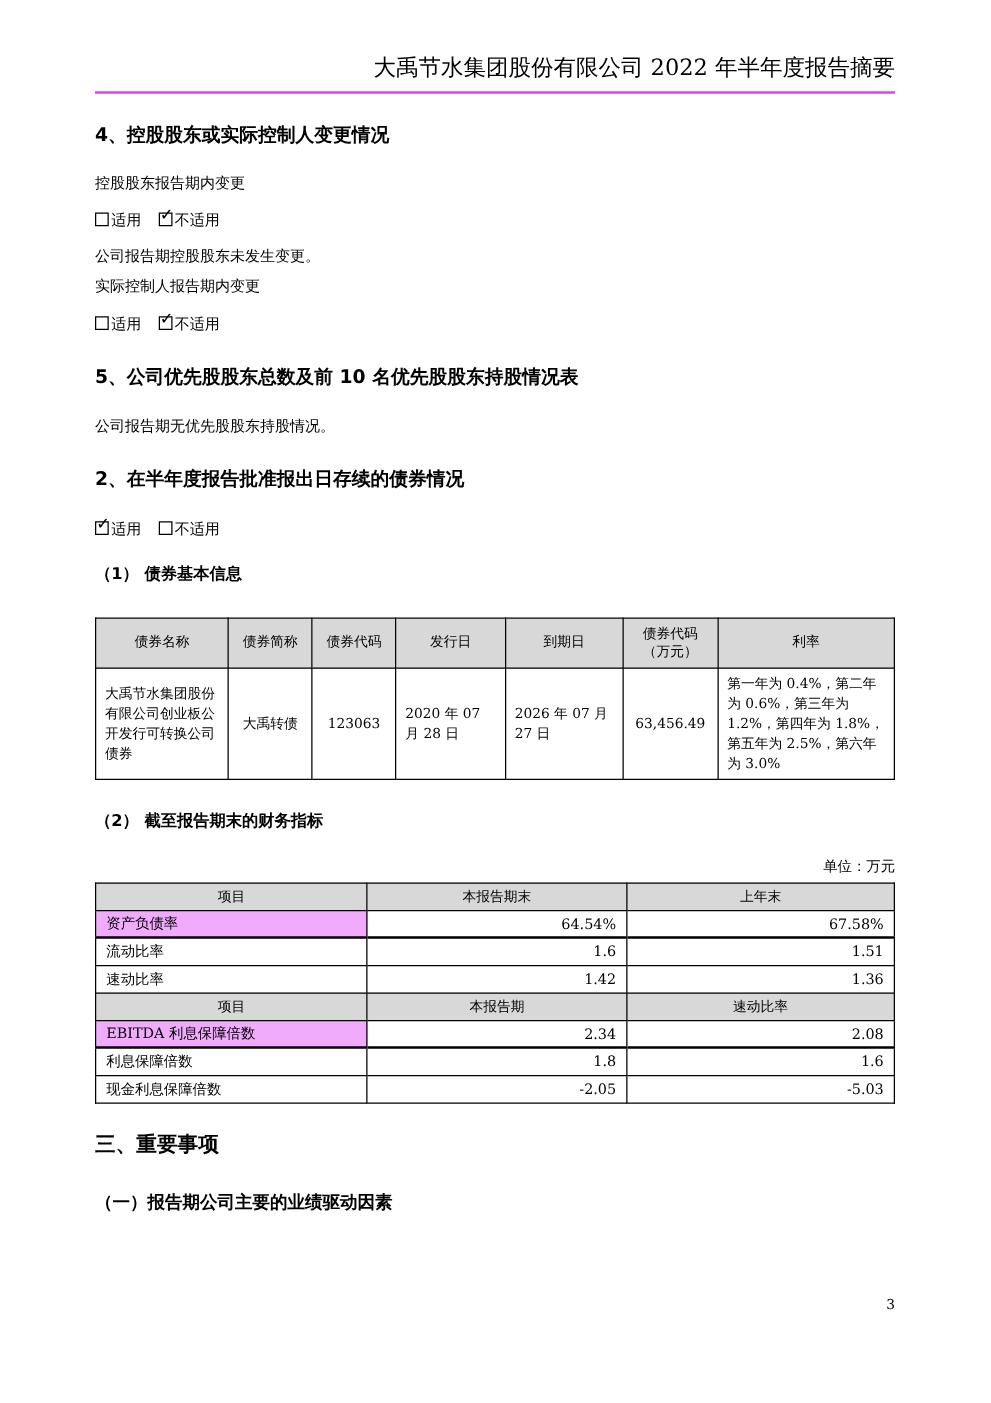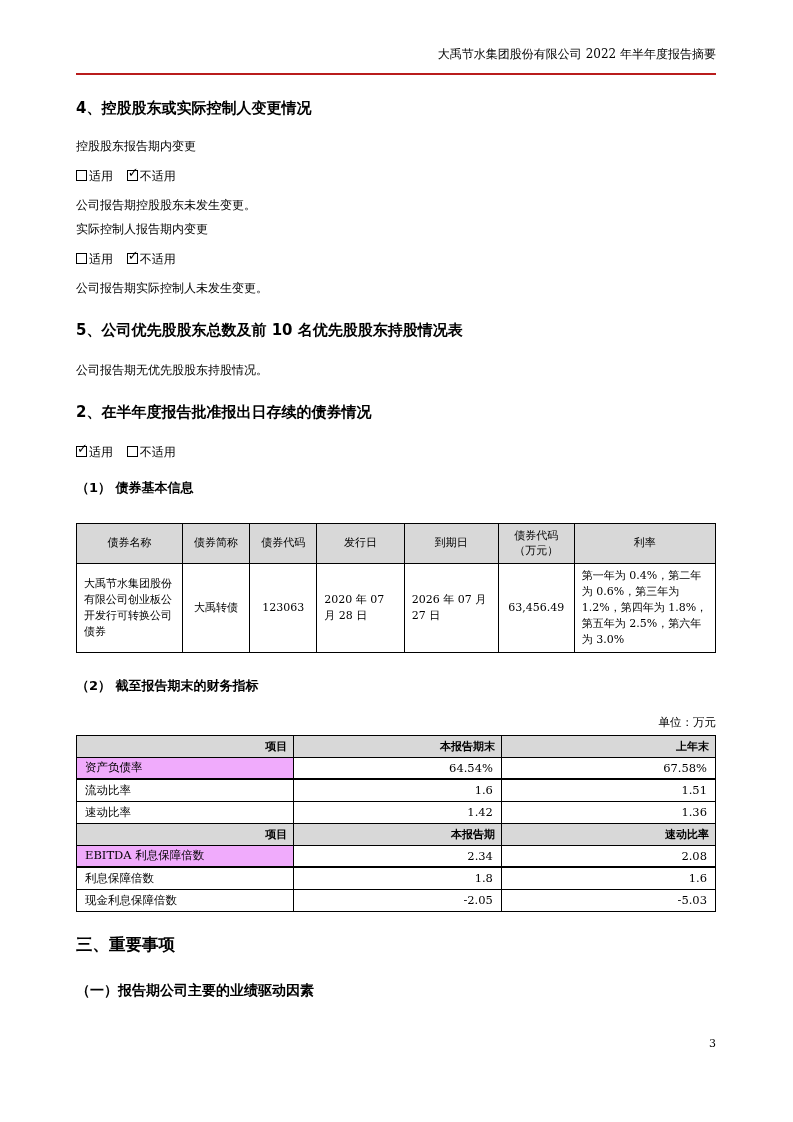--- a/index.html
+++ b/index.html
@@ -11,23 +11,23 @@
     color: #000;
     position: relative;
     overflow: hidden;
   }
   .page { padding: 0 77px 0 76px; }
 
   
   .doc-header {
     padding-top: 46px;
     padding-bottom: 10px;
-    border-bottom: 2px solid #b91c1c;
+    border-bottom: 2px solid #d946ef;
     text-align: right;
-    font-size: 12px;
+    font-size: 18px;
     line-height: 17px;
   }
 
   
   .h-num {
     font-family: "DejaVu Sans", "Liberation Sans", sans-serif;
     font-weight: bold;
     font-size: 15px;
     margin-top: 24px;
   }
@@ -107,24 +107,23 @@
   .ta-r { text-align: right; }
 
   .unit-note {
     margin-top: 20px;
     text-align: right;
     font-size: 11.5px;
   }
   .fin-table { margin-top: 5px; }
   .fin-table th {
     background: #d8d8d8;
-    text-align: right;
+    text-align: center;
     height: 22px;
     padding: 2px 6px;
-    font-weight: bold;
   }
   .fin-table td {
     height: 22px;
     padding: 2px 8px;
     font-size: 11.5px;
   }
   .fin-table td.gray { background: #f0abfc; }
   .fin-table tr.thick-bottom td { border-bottom-width: 2px; }
 
   .para {
@@ -160,21 +159,20 @@
   </div>
 
   <div class="body-line mt12">公司报告期控股股东未发生变更。</div>
   <div class="body-line mt7">实际控制人报告期内变更</div>
 
   <div class="cb-row mt13">
     <span class="cb-group"><span class="cb"></span><span>适用</span></span>
     <span class="cb-group"><span class="cb"><span class="tick">✓</span></span><span>不适用</span></span>
   </div>
 
-  <div class="body-line mt12">公司报告期实际控制人未发生变更。</div>
 
   <div class="h-num">5、公司优先股股东总数及前 10 名优先股股东持股情况表</div>
   <div class="body-line mt22">公司报告期无优先股股东持股情况。</div>
 
   <div class="h-num">2、在半年度报告批准报出日存续的债券情况</div>
 
   <div class="cb-row mt22">
     <span class="cb-group"><span class="cb"><span class="tick">✓</span></span><span>适用</span></span>
     <span class="cb-group"><span class="cb"></span><span>不适用</span></span>
   </div>

